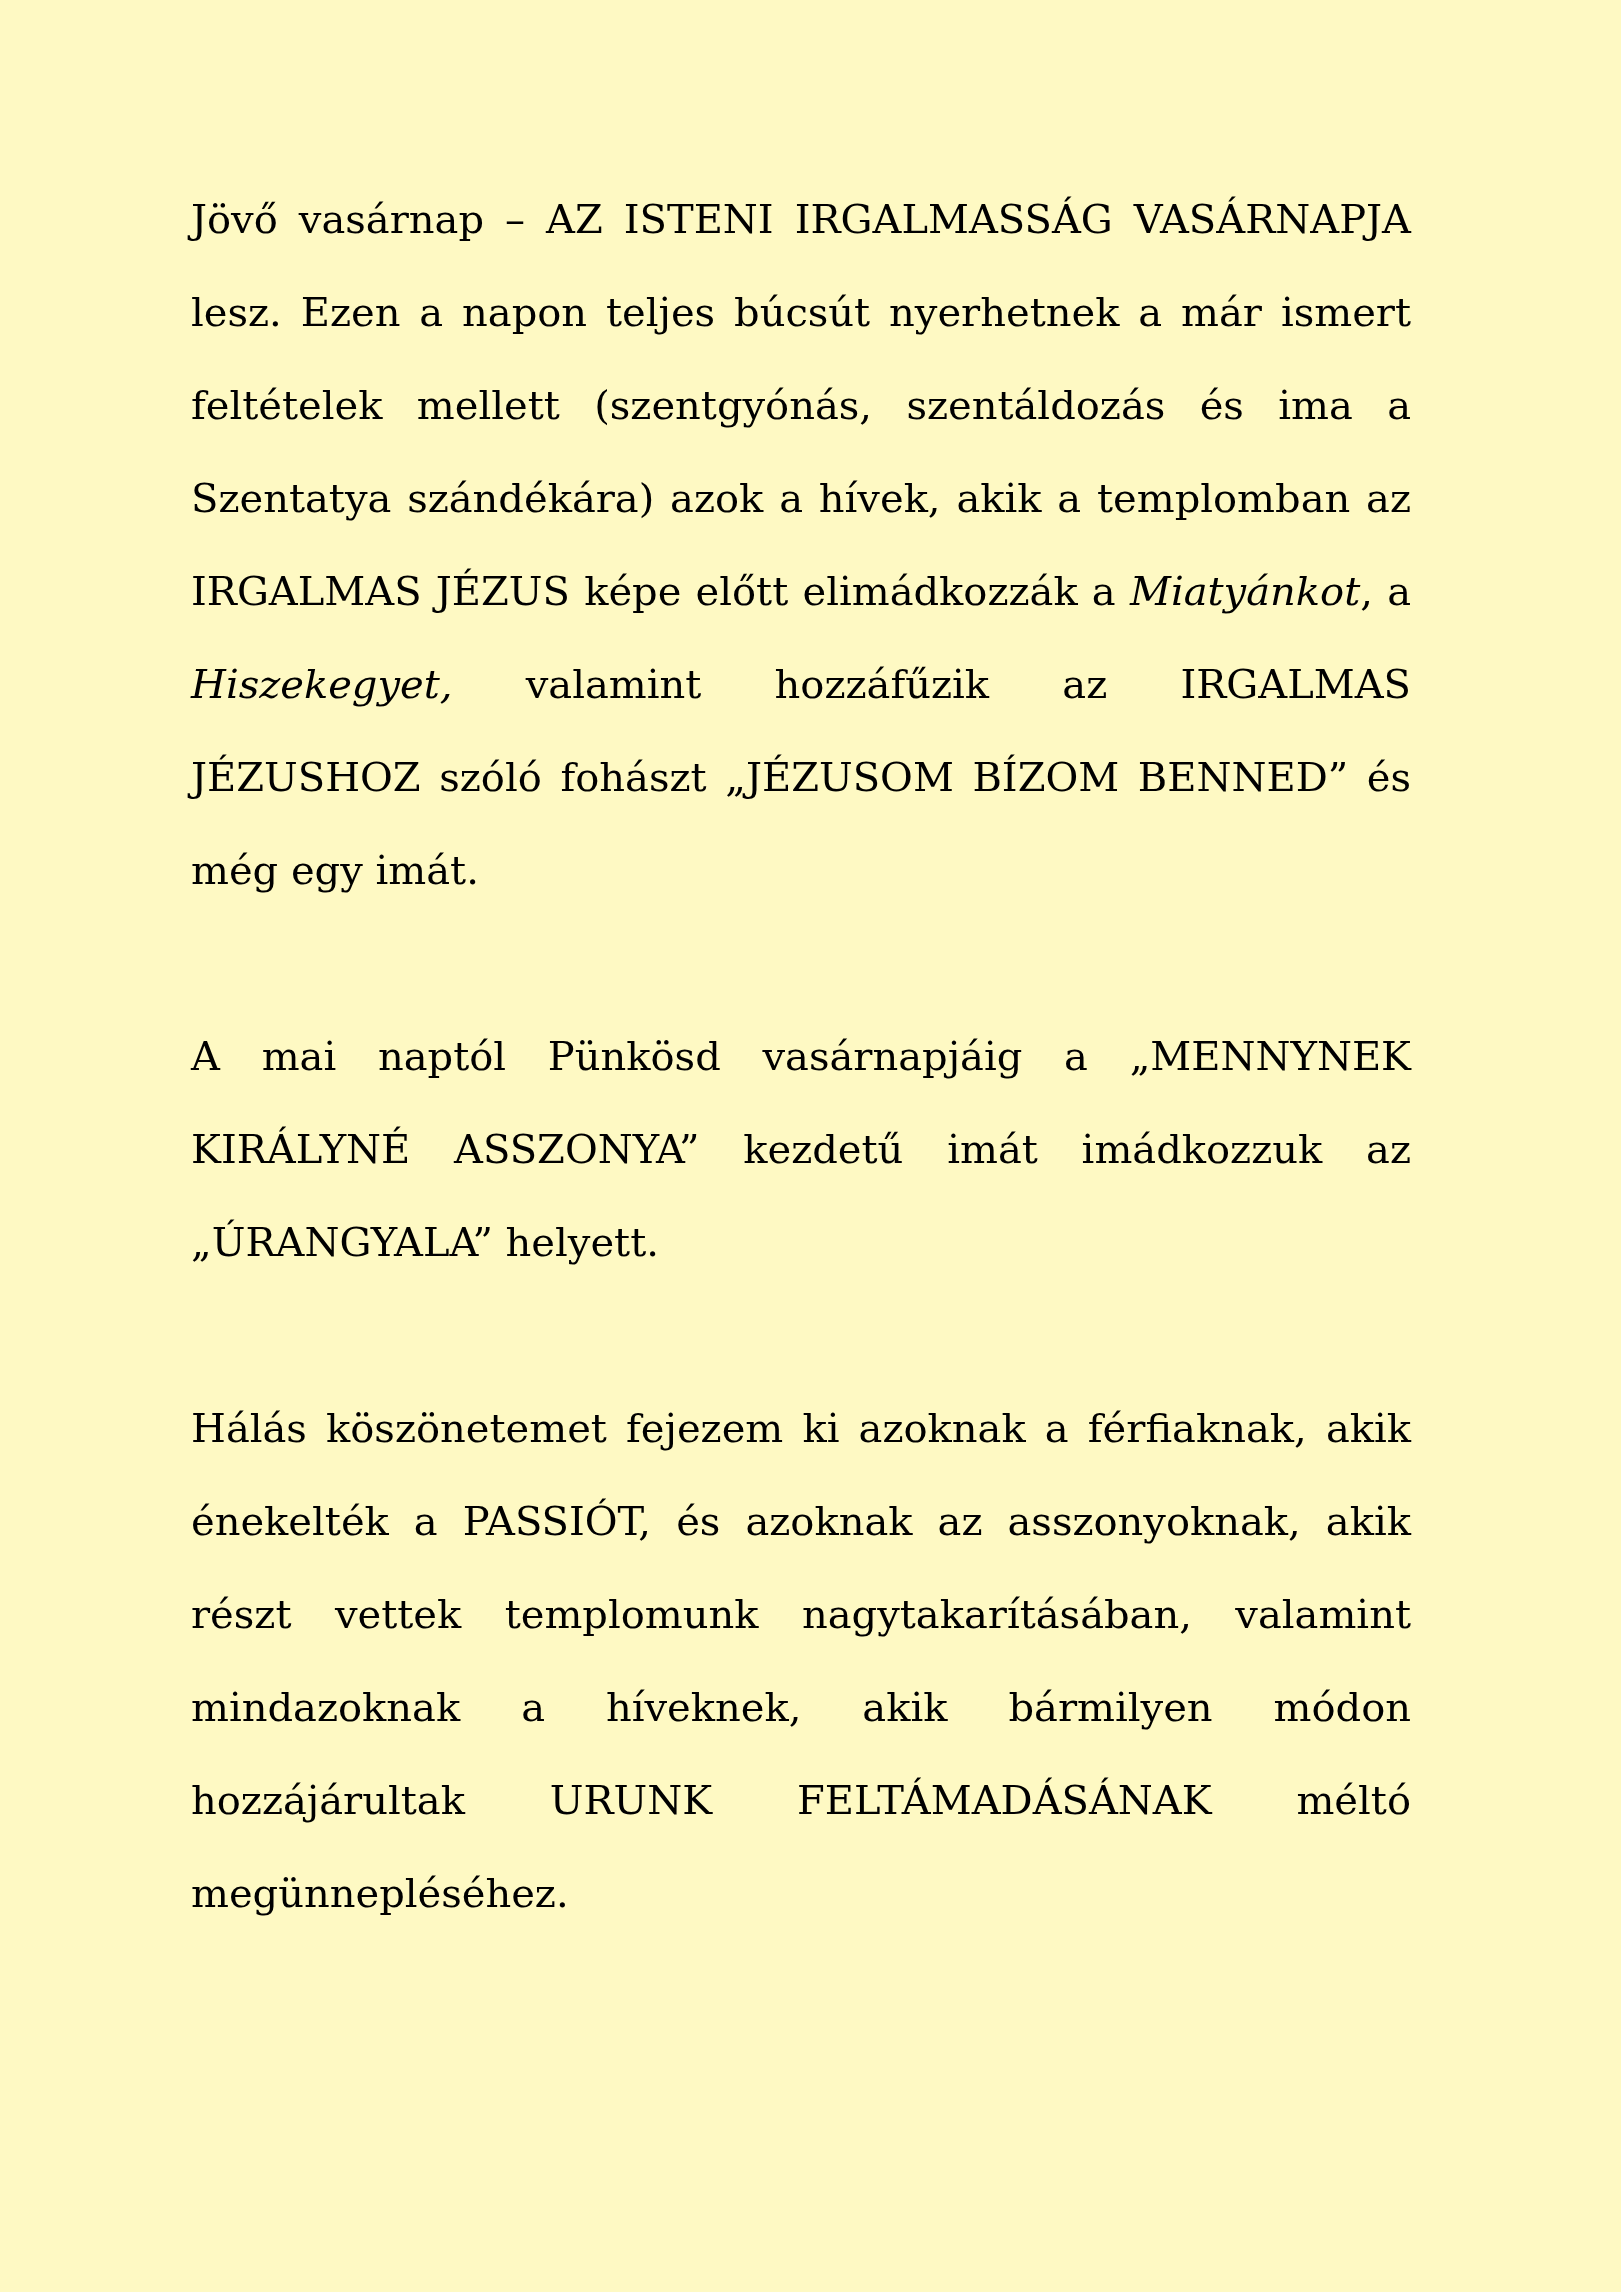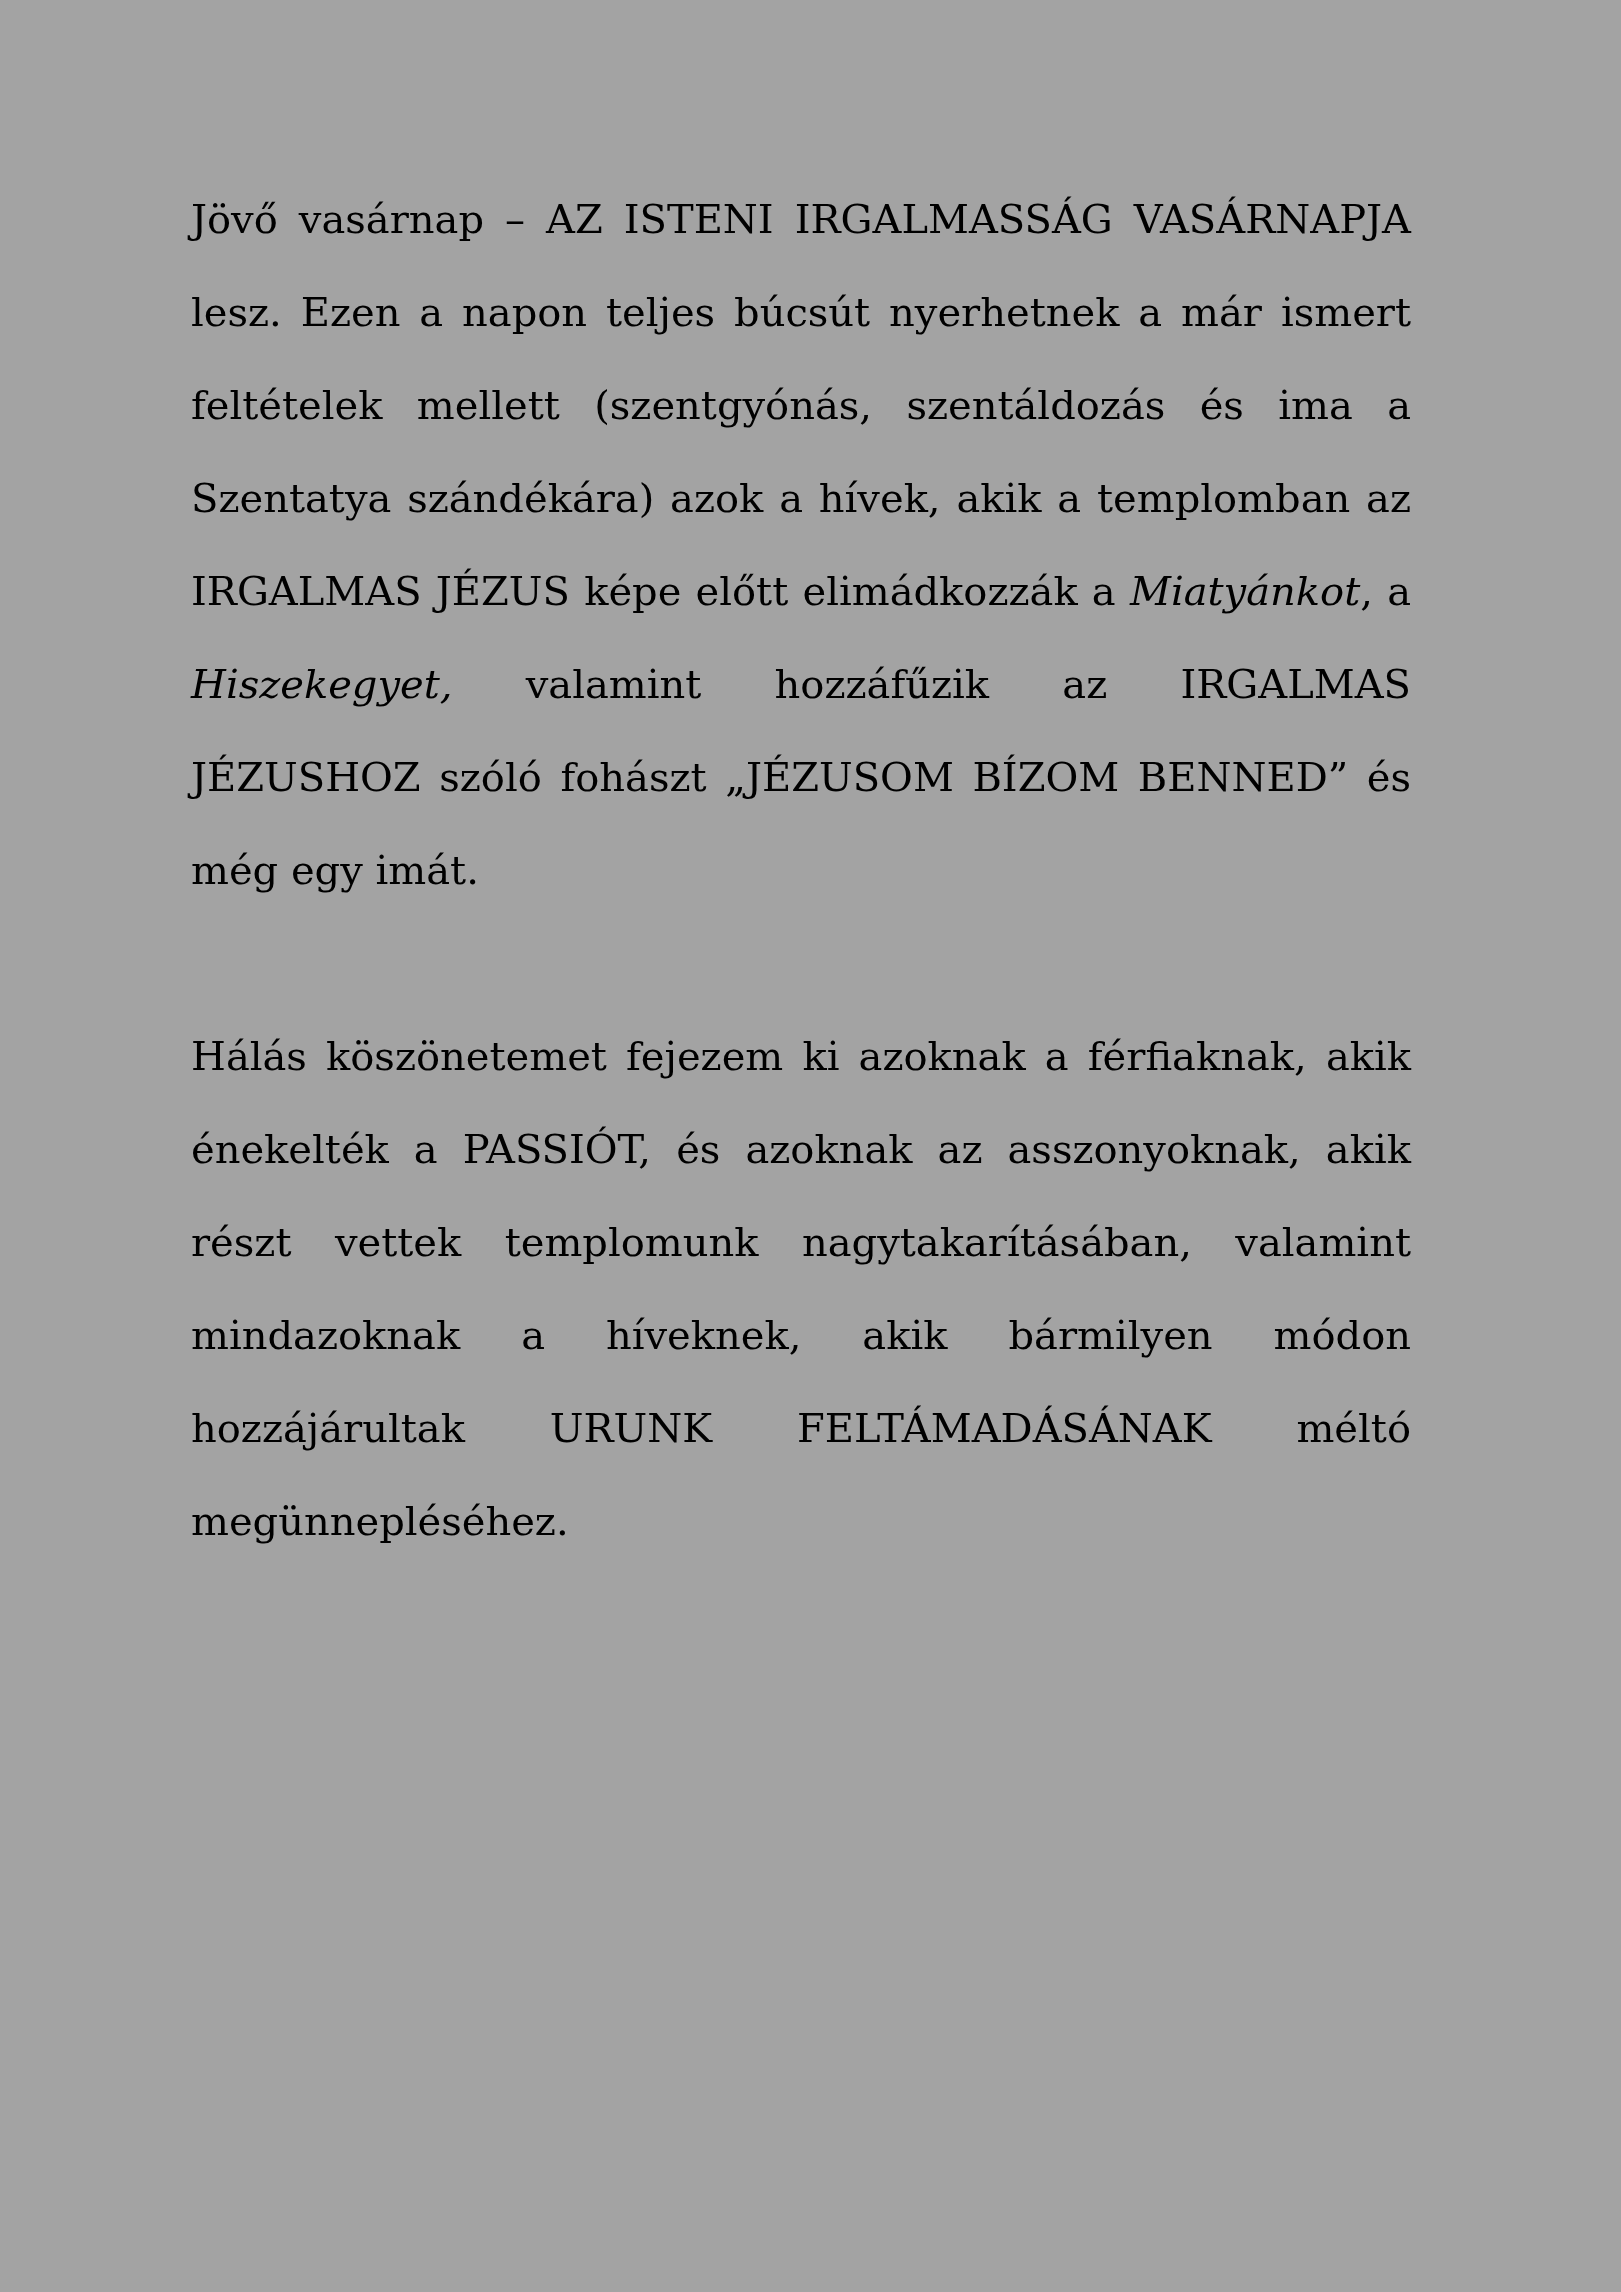--- a/index.html
+++ b/index.html
@@ -39,19 +39,20 @@
   .para:last-child {
     margin-bottom: 0;
   }
   .run.normal { font-style: normal; font-weight: normal; }
   .run.italic { font-style: italic; font-weight: normal; }
   .run.bold   { font-style: normal; font-weight: bold; }
 </style>
 </head>
 <body>
 
-<div class="page" style="background: #a3a3a3;">
+<div class="page" style="background: #fef9c3;">
   <div class="doc-body" style="color: rgb(0, 0, 0);">
       <p class="para"><span class="run normal">Jövő vasárnap – AZ ISTENI IRGALMASSÁG VASÁRNAPJA lesz. Ezen a napon teljes búcsút nyerhetnek a már ismert feltételek mellett (szentgyónás, szentáldozás és ima a Szentatya szándékára) azok a hívek, akik a templomban az IRGALMAS JÉZUS képe előtt elimádkozzák a </span><span class="run italic">Miatyánkot</span><span class="run normal">, a </span><span class="run italic">Hiszekegyet,</span><span class="run normal"> valamint hozzáfűzik az IRGALMAS JÉZUSHOZ szóló fohászt „JÉZUSOM BÍZOM BENNED” és még egy imát.</span></p>
+      <p class="para"><span class="run normal">A mai naptól Pünkösd vasárnapjáig a „MENNYNEK KIRÁLYNÉ ASSZONYA” kezdetű imát imádkozzuk az „ÚRANGYALA” helyett.</span></p>
       <p class="para"><span class="run normal">Hálás köszönetemet fejezem ki azoknak a férfiaknak, akik énekelték a PASSIÓT, és azoknak az asszonyoknak, akik részt vettek templomunk nagytakarításában, valamint mindazoknak a híveknek, akik bármilyen módon hozzájárultak URUNK FELTÁMADÁSÁNAK méltó megünnepléséhez.</span></p>
     </div>
 </div>
 
 
 </body></html>

